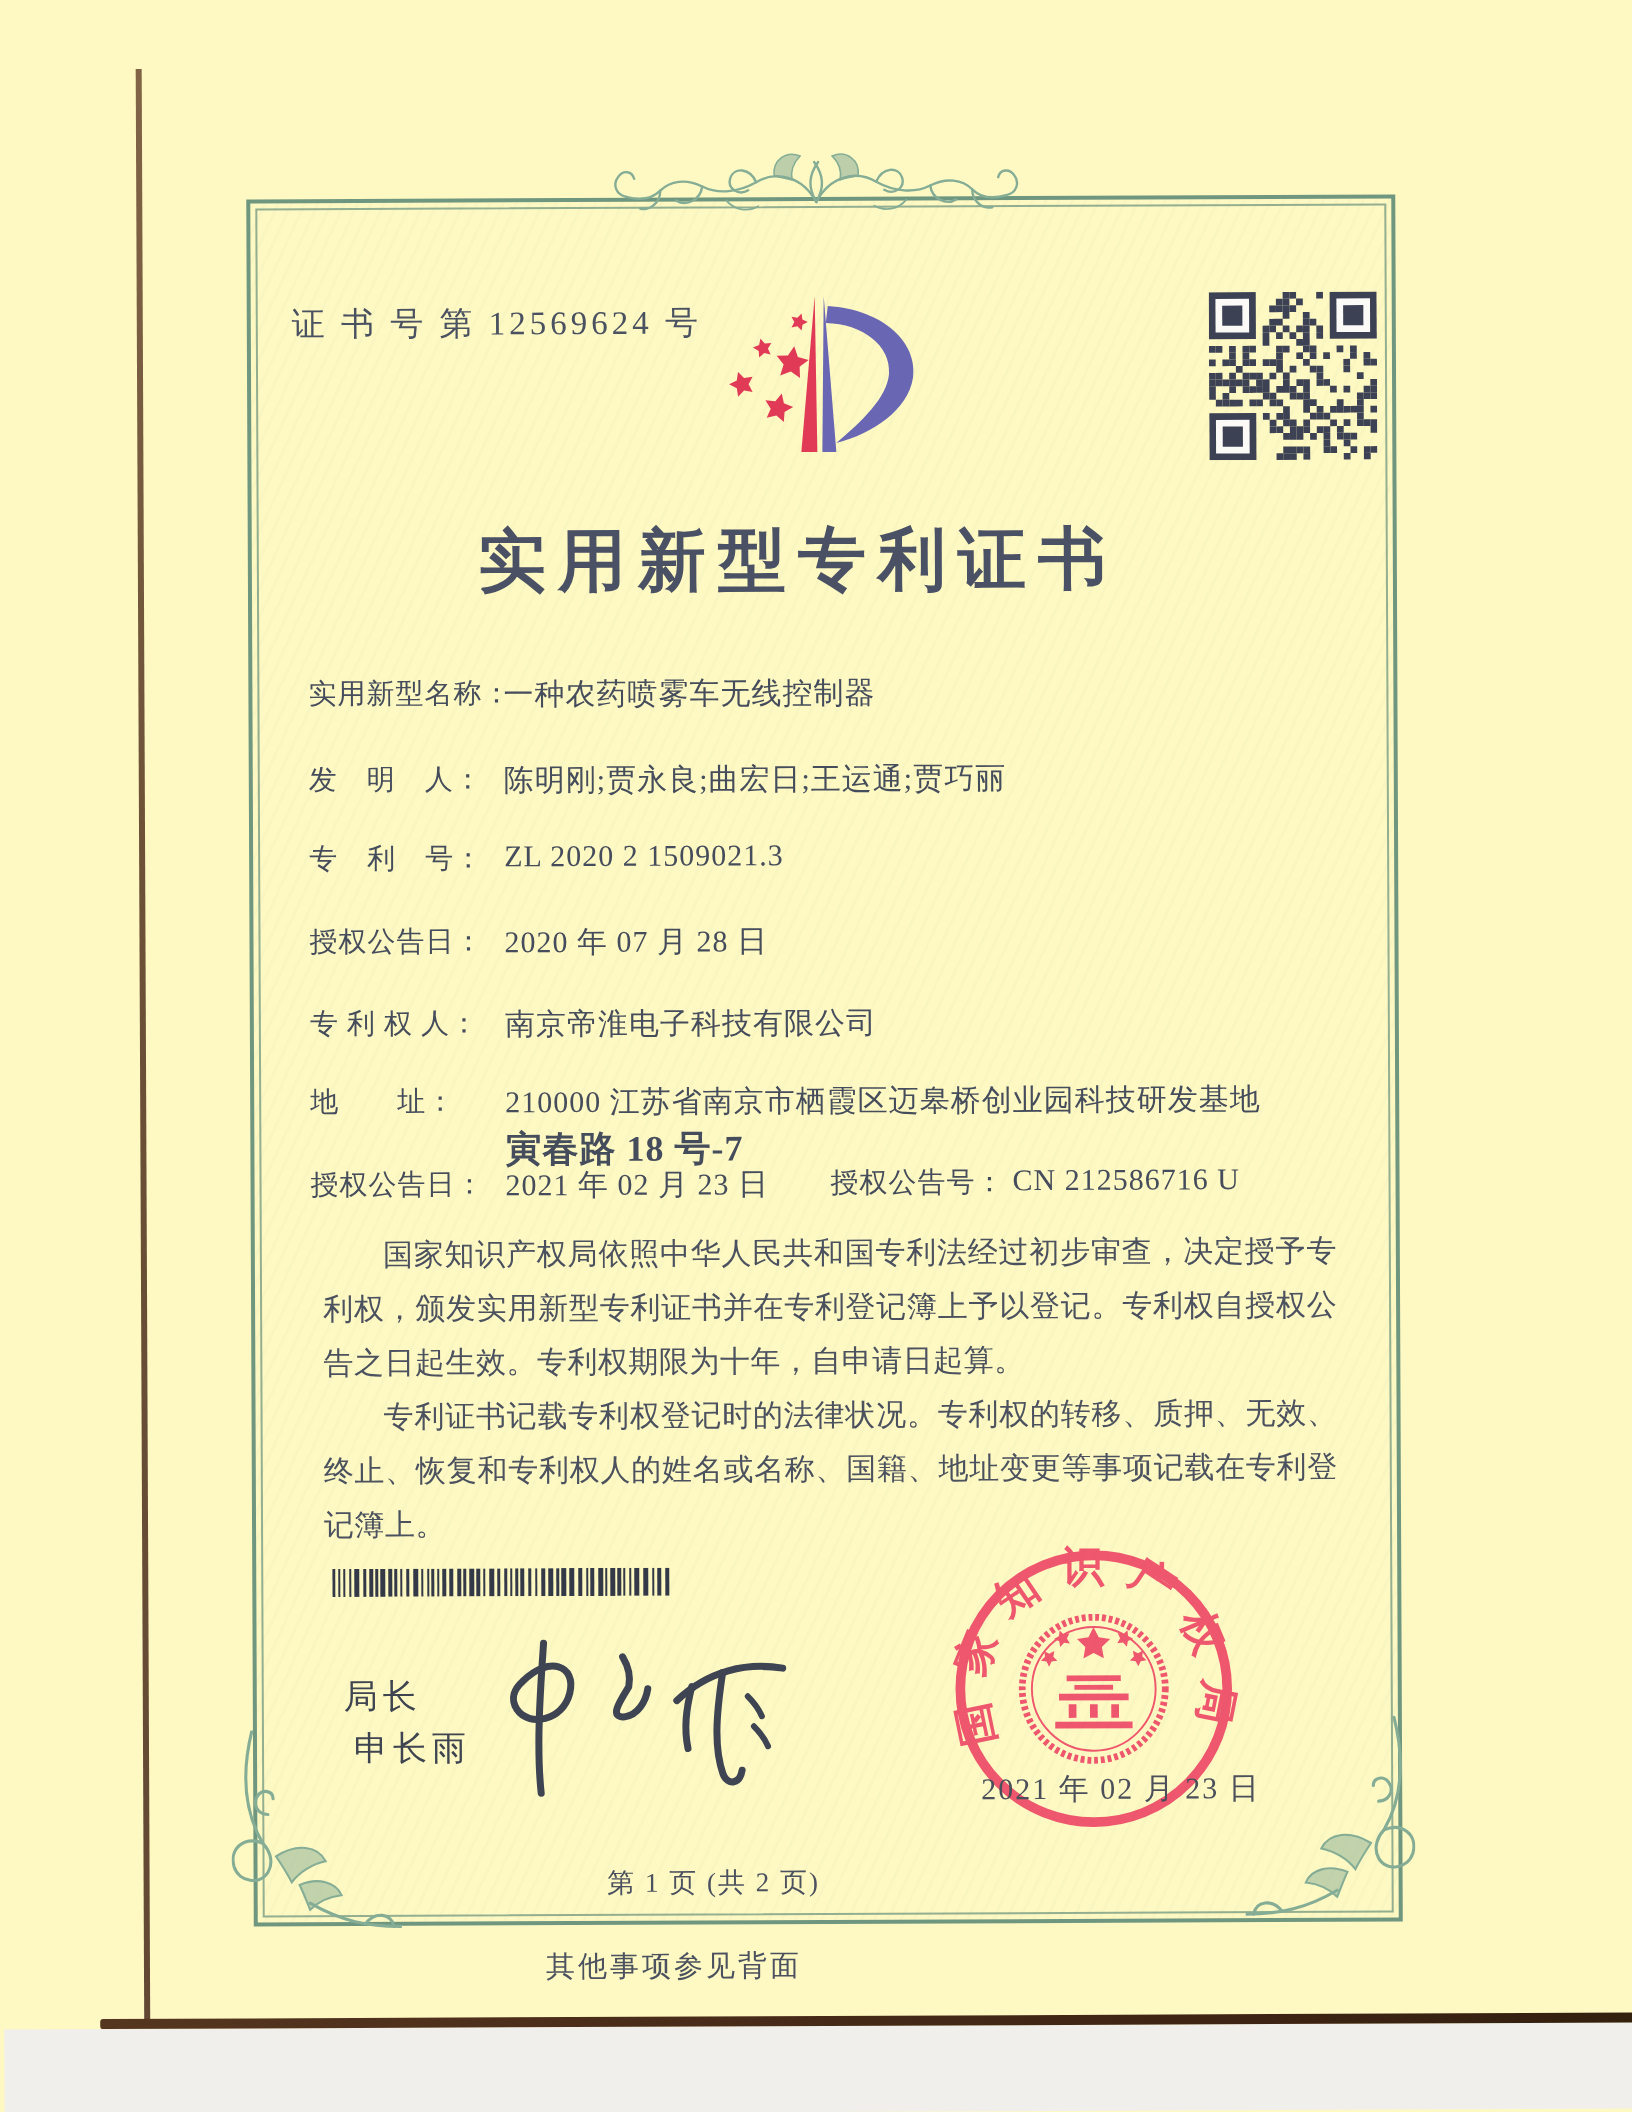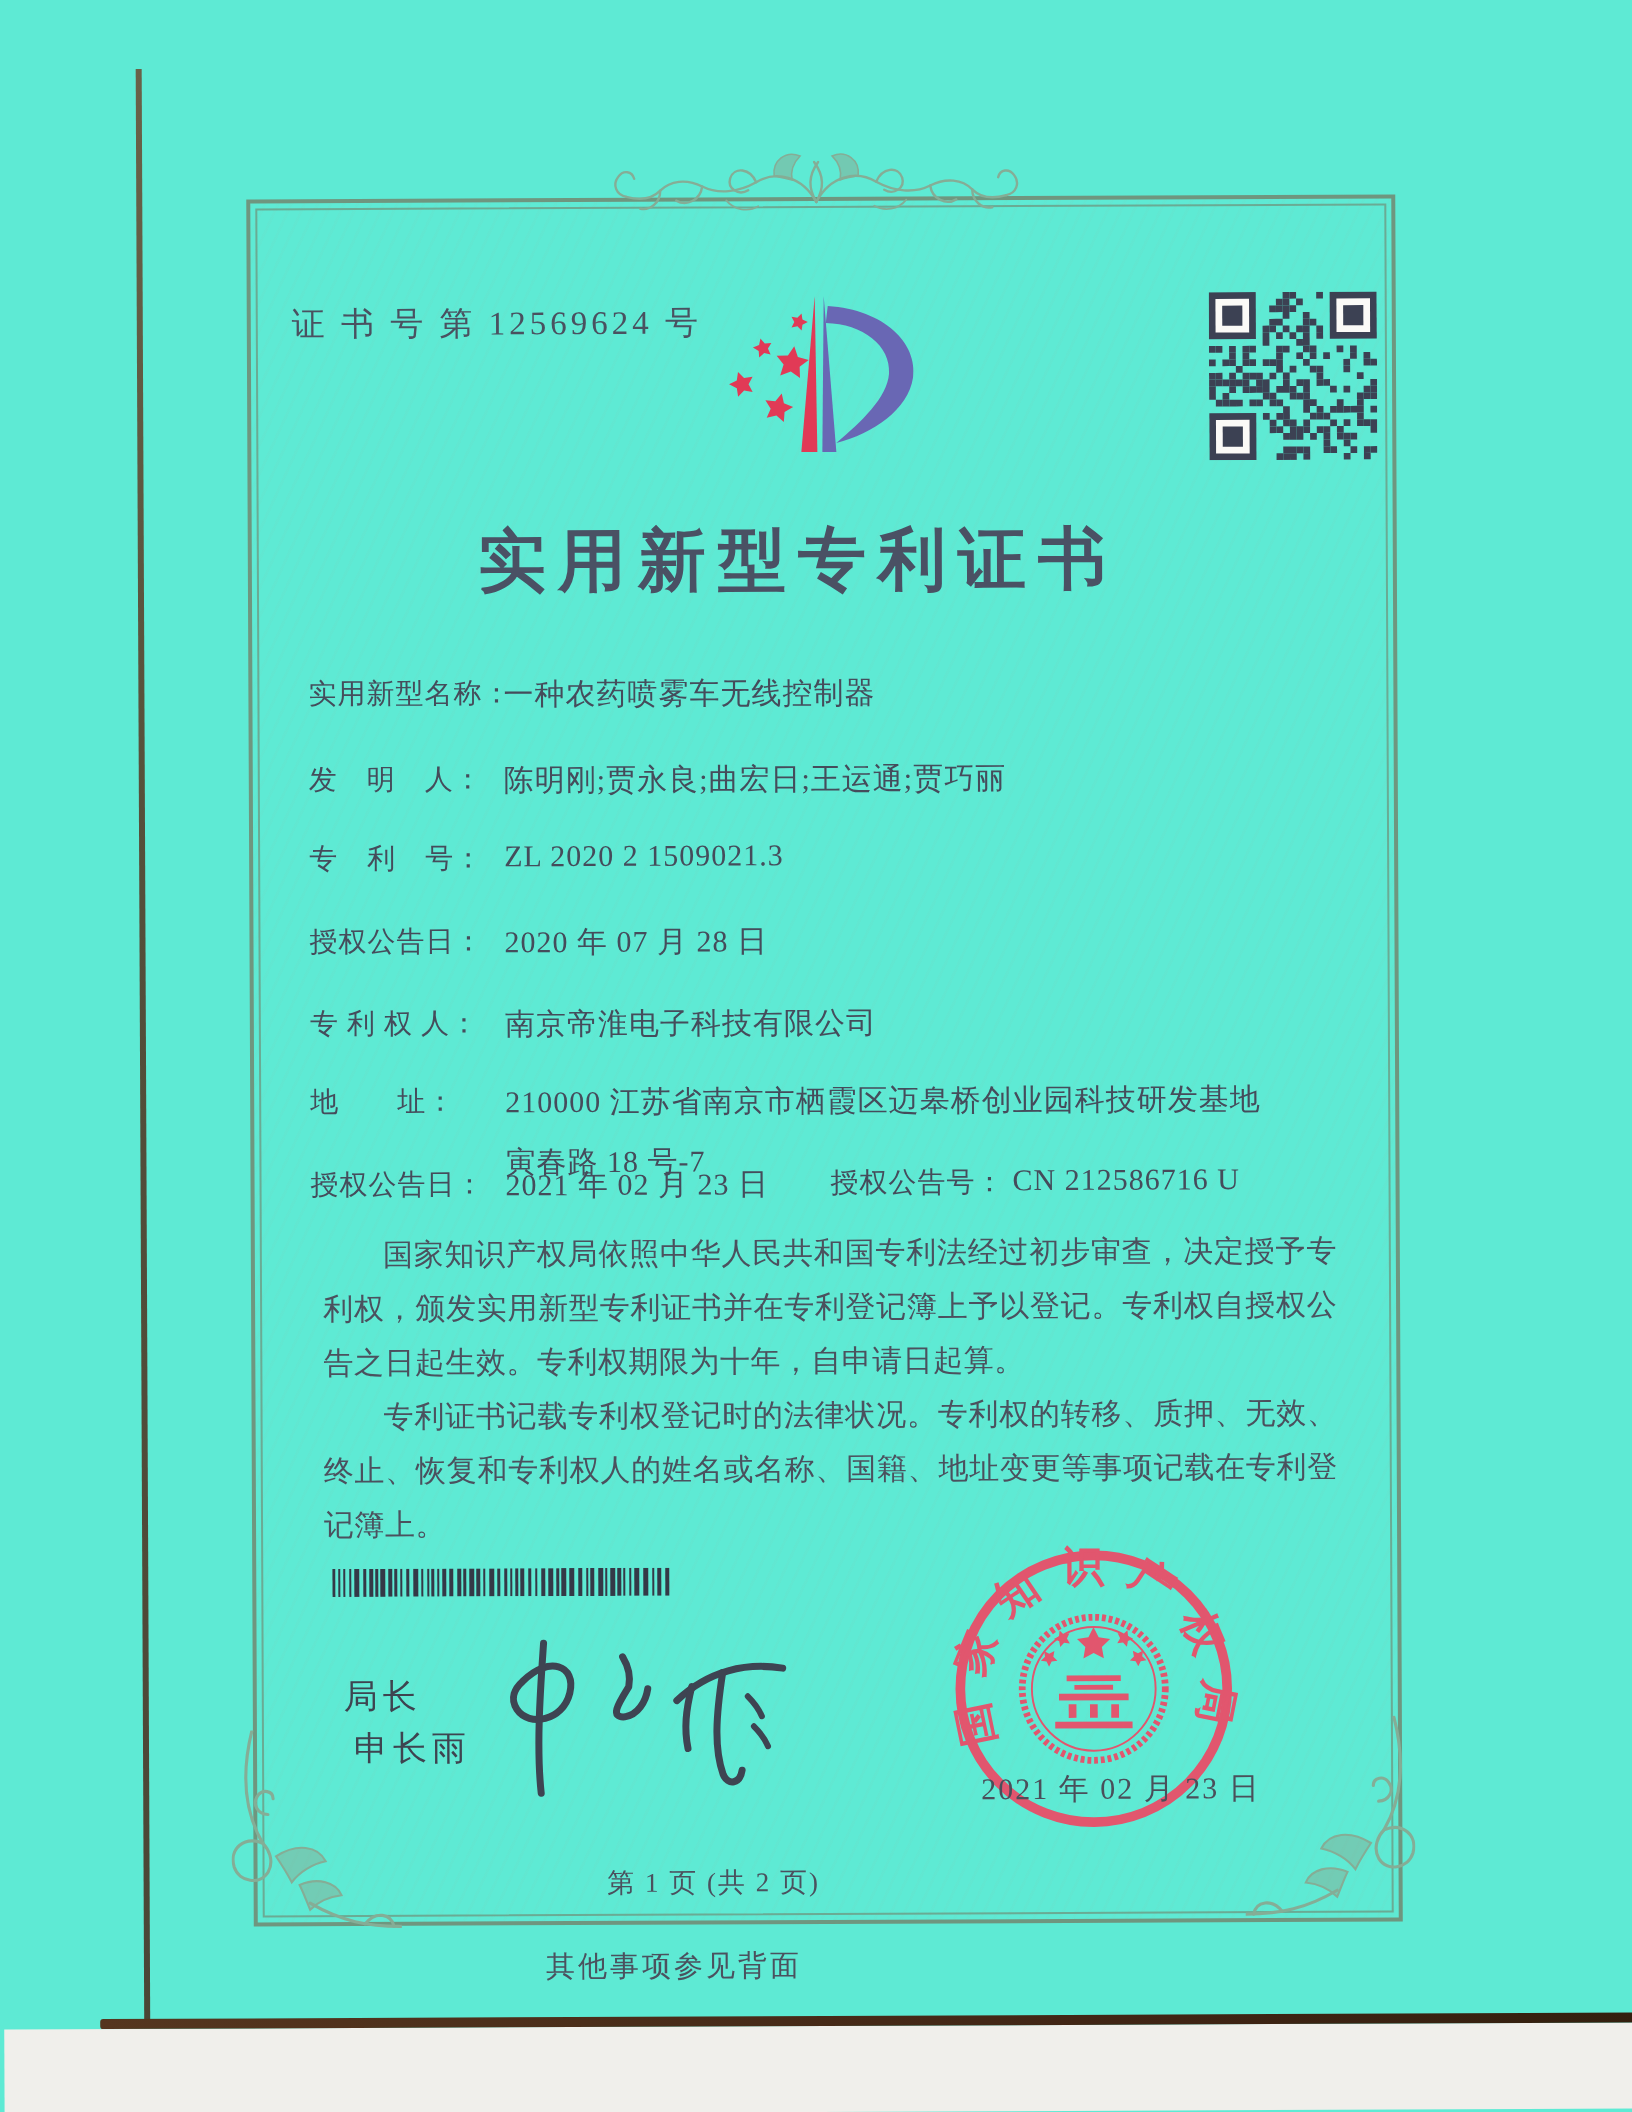--- a/index.html
+++ b/index.html
@@ -1,16 +1,16 @@
 <!DOCTYPE html>
 <html style="--border_green: #6f967f; --flourish_green: #85ad96; --seal_red: #ed4a66; --logo_red: #e13a56; --logo_blue: #6967b4; --ink: #454c5b; --qr_dark: #3c4153; --barcode_dark: #343947; --edge_brown: #53341f; --signature_ink: #3e4452;"><head>
 <meta charset="utf-8">
 <style>
   html,body{margin:0;padding:0;background:#e9e7e2;}
-  .stage{position:relative;width:1632px;height:2112px;background:#5eead4;overflow:hidden;
+  .stage{position:relative;width:1632px;height:2112px;background:#fef9c3;overflow:hidden;
          font-family:"Liberation Serif","DejaVu Serif",serif;color:var(--ink,#454c5b);}
   .doc{position:absolute;inset:0;transform:rotate(-0.25deg);transform-origin:50% 50%;}
   
   .edge-left{position:absolute;left:140px;top:66px;width:6px;height:1956px;
              background:linear-gradient(#6b4a30,#53341f 40%,#47291a);opacity:.85;}
   .edge-bottom{position:absolute;left:96px;top:2016px;width:1536px;height:10px;
                background:linear-gradient(90deg,#55361f,#3f2414 70%,#33200f);border-radius:3px;}
   .below-sheet{position:absolute;left:0;top:2026px;width:1632px;height:86px;background:#f0efeb;}
   
   .frame{position:absolute;left:250px;top:197px;width:1141px;height:1719px;
@@ -21,21 +21,21 @@
   
   .cert-no{position:absolute;left:295px;top:300px;font-size:33px;letter-spacing:4px;color:#4a5160;white-space:nowrap;}
   .title{position:absolute;left:300px;top:515px;width:1000px;text-align:center;
          font-size:68px;font-weight:700;letter-spacing:12px;color:#4a5164;white-space:nowrap;}
   
   .frow{position:absolute;left:0;width:1632px;height:40px;white-space:nowrap;}
   .flab{position:absolute;left:310px;font-size:28px;letter-spacing:1px;color:var(--ink,#454c5b);}
   .fval{position:absolute;left:505px;font-size:30px;letter-spacing:1px;color:var(--ink,#454c5b);}
   .flab2{position:absolute;left:830px;font-size:28px;letter-spacing:1px;font-family:Liberation Serif, serif;}
   .fval2{position:absolute;left:1012px;font-size:30px;letter-spacing:1px;text-align:right;}
-  .addr2{position:absolute;left:505px;top:60px;font-size:30px;letter-spacing:1px;}
+  .addr2{position:absolute;left:505px;top:43px;font-size:36px;letter-spacing:1px;font-weight:bold;}
   
   .legal{position:absolute;left:322px;top:1226px;width:1014px;font-size:30px;line-height:54px;
          letter-spacing:.5px;color:#4b515e;text-align:justify;}
   .legal p{margin:0;text-indent:2em;}
   
   .barcode{position:absolute;left:330px;top:1567px;}
   
   .officer-role,.officer-name{position:absolute;left:333px;font-family:"Liberation Sans","DejaVu Sans",sans-serif;
          font-size:34px;color:#3e4450;letter-spacing:5px;}
   .officer-role{top:1672px;margin-left:8px;} .officer-name{top:1724px;margin-left:18px;}

